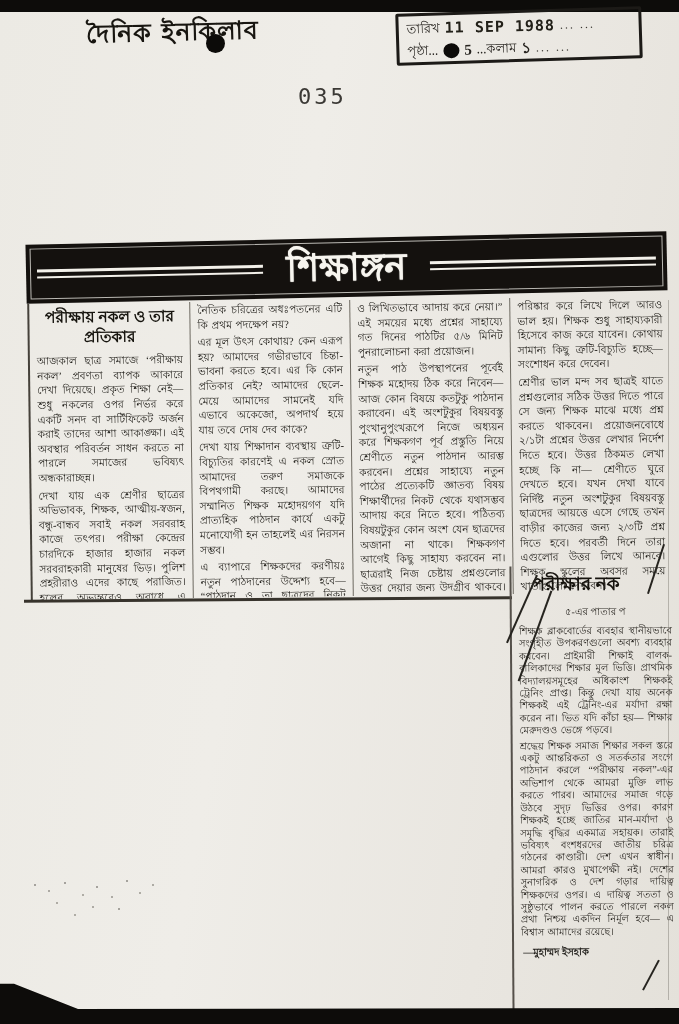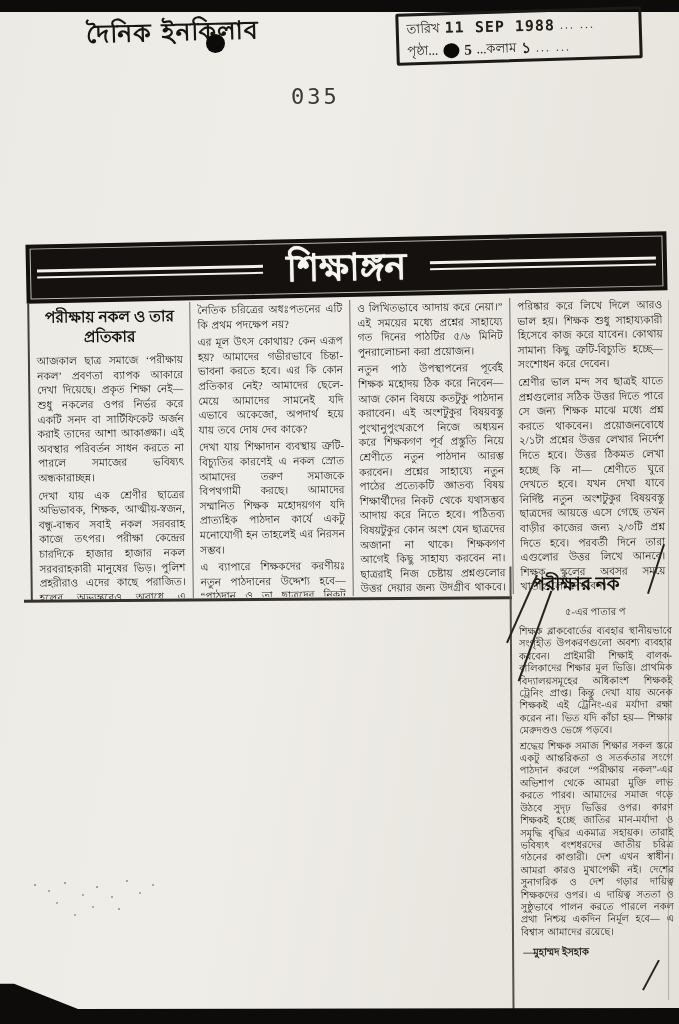--- a/index.html
+++ b/index.html
@@ -35,21 +35,21 @@
   .stamp-row{display:flex;align-items:center;gap:5px;height:22px;white-space:nowrap;}
   .stamp-date{
     font-family:"DejaVu Sans Mono", monospace;font-weight:bold;font-size:15px;
     letter-spacing:1px;color:#222019;transform:rotate(.5deg);
   }
   .stamp-blob{width:16px;height:15px;border-radius:50%;background:#0c0b09;display:inline-block;}
   .hand{font-size:15px;font-weight:bold;color:#2a2archive;}
   .stamp .dots{color:#3a3731;letter-spacing:2px;font-size:12px;}
   
   .serial{
-    position:absolute;left:291px;top:84px;
+    position:absolute;left:298px;top:84px;
     font-family:"DejaVu Sans Mono", monospace;font-size:22px;letter-spacing:3px;color:#3b3935;
   }
   
   .banner{
     position:absolute;left:27px;top:239px;width:639px;height:57px;background:#14110e;
     transform:rotate(-1.2deg);display:flex;align-items:center;gap:10px;
     box-shadow:0 0 0 1px #14110e;
   }
   .banner-frame{position:absolute;left:3px;right:3px;top:3px;bottom:3px;border:1px solid rgba(246,244,238,.75);pointer-events:none;}
   .rule-group{flex:1;display:flex;flex-direction:column;gap:4px;padding:0 10px;}

